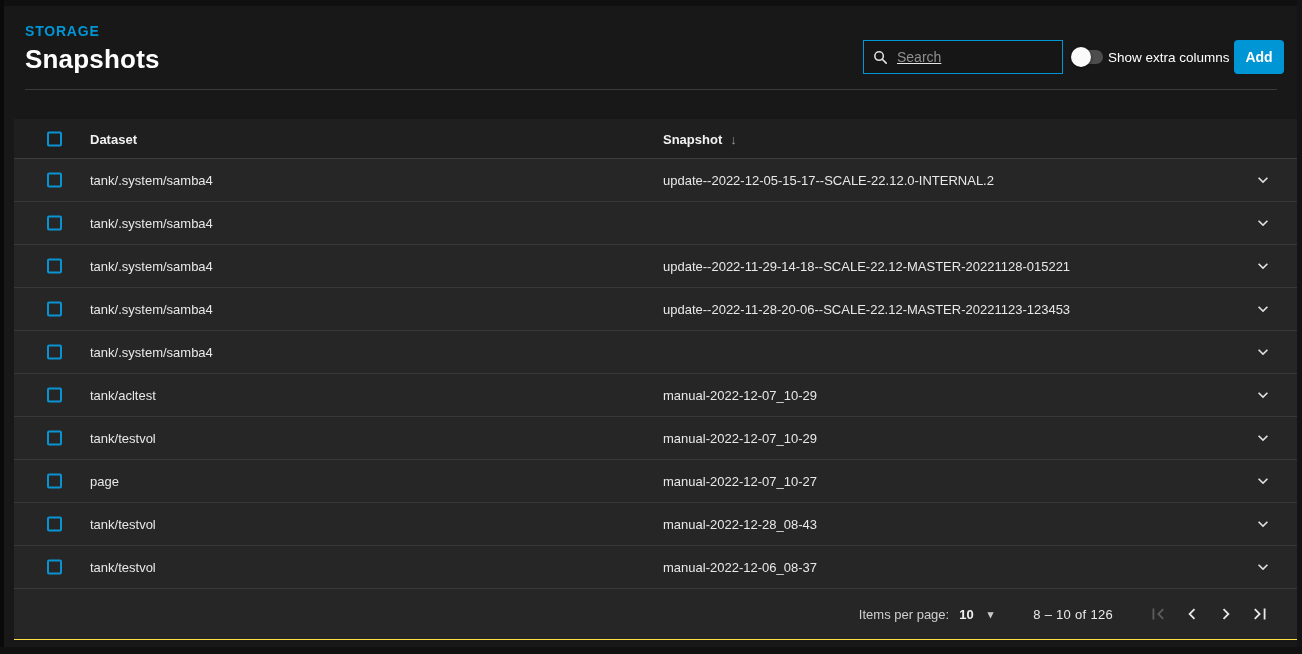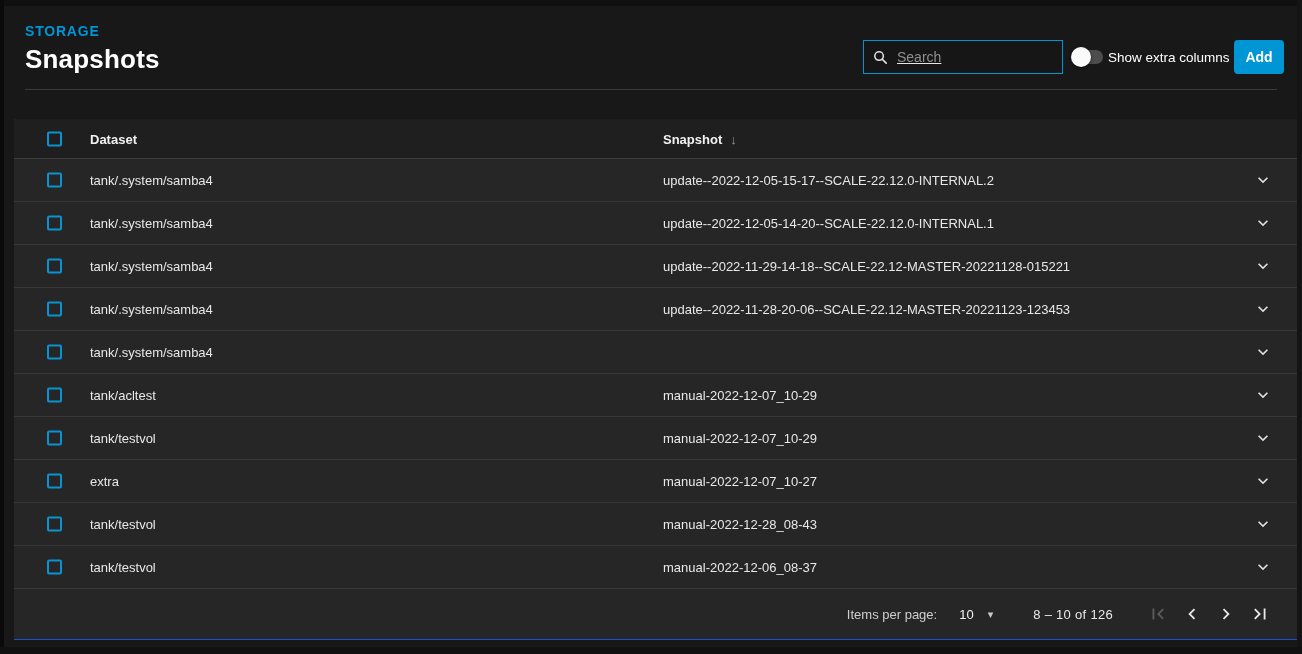--- a/index.html
+++ b/index.html
@@ -64,21 +64,21 @@
   .add-button {
     position:absolute; left:1234px; top:40px; width:50px; height:34px;
     background:#0095d5; color:#ffffff; font-size:14px; font-weight:700;
     border:none; border-radius:4px; cursor:pointer;
     font-family:"Liberation Sans", sans-serif;
   }
 
   
   .table-panel {
     position:absolute; left:14px; right:5px; top:119px; height:521px;
-    background:#1d4ed8;
+    background:#fde047;
   }
   .thead-row {
     position:relative; height:40px; background:#1f1f1f;
     border-bottom:1px solid #3d3d3d;
   }
   .trow {
     position:relative; height:43px; background:#262626;
     border-bottom:1px solid #383838;
     cursor:pointer;
   }
@@ -97,21 +97,21 @@
     width:20px; height:20px; cursor:pointer;
   }
 
   
   .paginator {
     position:relative; height:50px; background:#262626;
     display:flex; align-items:center; justify-content:flex-end;
     padding-right:20px; font-size:13px;
   }
   .ipp-label { color:#cfcfcf; }
-  .ipp-select { display:flex; align-items:center; margin-left:22px; cursor:pointer; }
+  .ipp-select { display:flex; align-items:center; margin-left:10px; cursor:pointer;font-weight:bold; }
   .ipp-value { color:#f0f0f0; }
   .ipp-caret { color:#c9c9c9; font-size:11px; margin-left:14px; }
   .range-label { color:#eaeaea; margin-left:40px; letter-spacing:0.3px; }
   .pager-nav { display:flex; align-items:center; margin-left:28px; }
   .pager-btn {
     width:34px; height:34px; border:none; background:transparent;
     display:flex; align-items:center; justify-content:center; cursor:pointer;
   }
   .pager-btn svg { width:22px; height:22px; }
   .icon-fill { fill:#e8e8e8; }
@@ -165,21 +165,20 @@
       <svg viewBox="0 0 24 24" width="20" height="20">
         <path fill="#e0e0e0" d="M16.59 8.59L12 13.17 7.41 8.59 6 10l6 6 6-6z"></path>
       </svg>
     </span>
   </div>
       <div class="trow">
     <span class="cell-check">
       <span class="checkbox"></span>
     </span>
     <span class="cell-dataset">tank/.system/samba4</span>
-    <span class="cell-snapshot">update--2022-12-05-14-20--SCALE-22.12.0-INTERNAL.1</span>
     <span class="row-chevron">
       <svg viewBox="0 0 24 24" width="20" height="20">
         <path fill="#e0e0e0" d="M16.59 8.59L12 13.17 7.41 8.59 6 10l6 6 6-6z"></path>
       </svg>
     </span>
   </div>
       <div class="trow">
     <span class="cell-check">
       <span class="checkbox"></span>
     </span>
@@ -235,21 +234,21 @@
     <span class="row-chevron">
       <svg viewBox="0 0 24 24" width="20" height="20">
         <path fill="#e0e0e0" d="M16.59 8.59L12 13.17 7.41 8.59 6 10l6 6 6-6z"></path>
       </svg>
     </span>
   </div>
       <div class="trow">
     <span class="cell-check">
       <span class="checkbox"></span>
     </span>
-    <span class="cell-dataset">extra</span>
+    <span class="cell-dataset">page</span>
     <span class="cell-snapshot">manual-2022-12-07_10-27</span>
     <span class="row-chevron">
       <svg viewBox="0 0 24 24" width="20" height="20">
         <path fill="#e0e0e0" d="M16.59 8.59L12 13.17 7.41 8.59 6 10l6 6 6-6z"></path>
       </svg>
     </span>
   </div>
       <div class="trow">
     <span class="cell-check">
       <span class="checkbox"></span>

